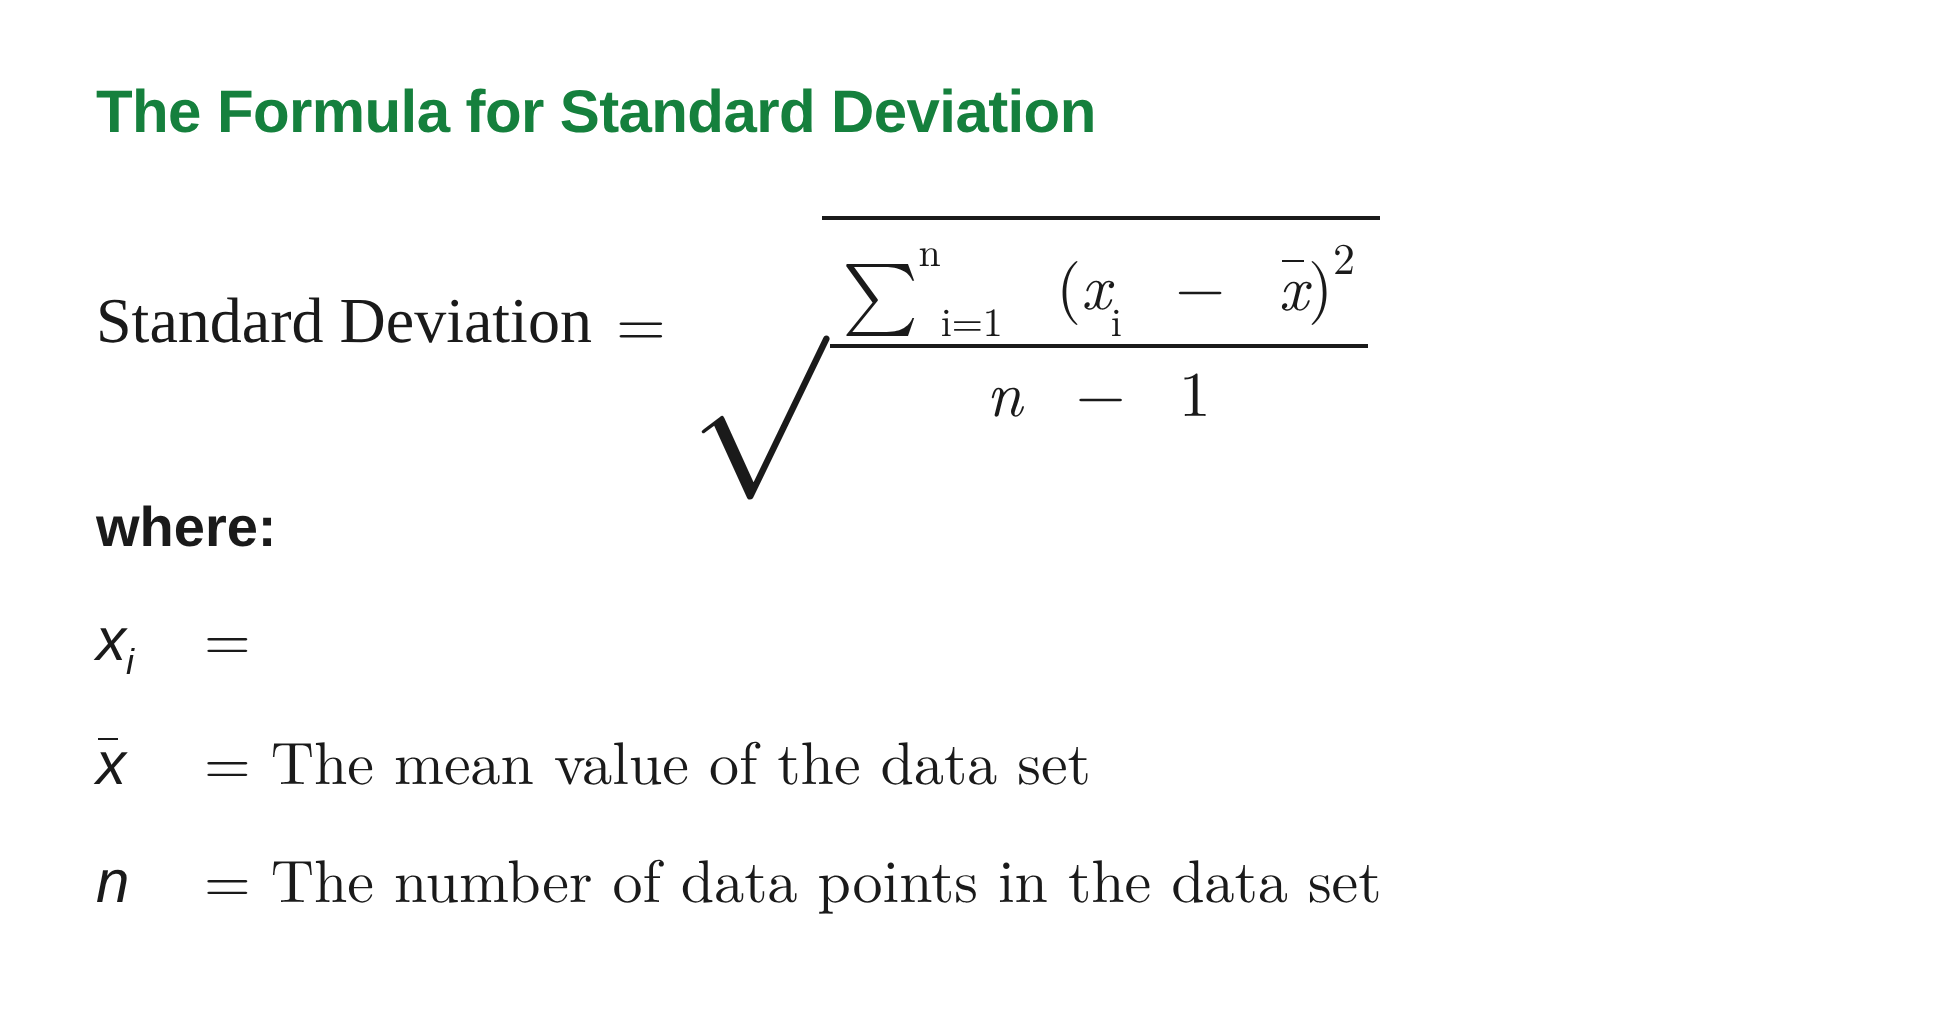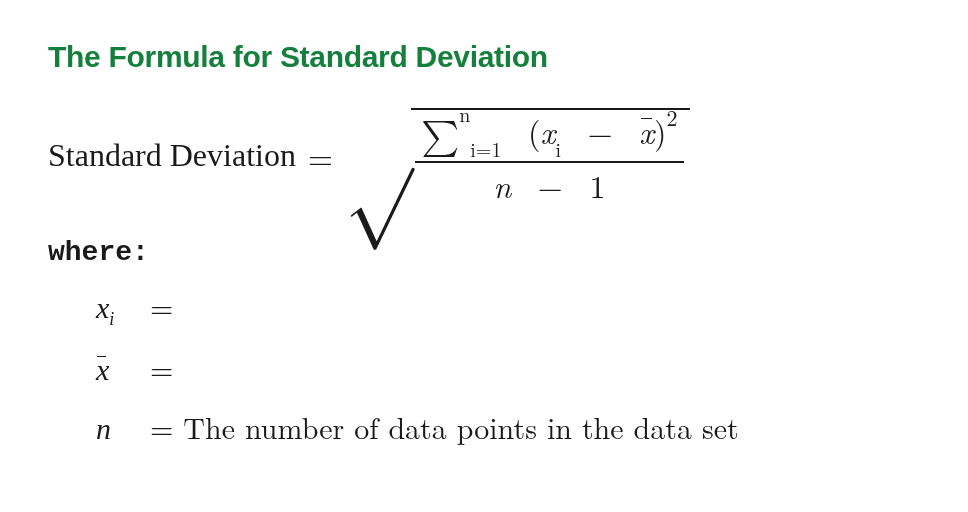--- a/index.html
+++ b/index.html
@@ -44,21 +44,21 @@
     .surd {
       font-size: 82px;
       line-height: 0.8;
       position: relative;
       top: 6px;
       font-family: 'Latin Modern Math', Georgia, serif;
       margin-right: -2px;
     }
     .radicand {
       border-top: 2.5px solid #1a1a1a;
-      padding: 0 6px 0 4px;
+      padding: 12px 6px 0 4px;
       display: inline-flex;
       flex-direction: column;
       align-items: center;
       justify-content: center;
     }
     .frac {
       display: inline-flex;
       flex-direction: column;
       align-items: center;
       line-height: 1;
@@ -121,38 +121,37 @@
     .xbar-small::before {
       content: '';
       position: absolute;
       top: 3px;
       left: 1px;
       width: 68%;
       height: 1.6px;
       background: #1a1a1a;
     }
     .where-label {
-      font-family: Liberation Mono, monospace;
+      font-family: Liberation Sans, sans-serif;
       font-weight: 700;
       font-size: 28px;
       margin-bottom: 16px;
     }
     .def-line {
       font-size: 30px;
       font-family: 'Latin Modern Roman', Georgia, serif;
       margin-bottom: 16px;
       display: flex;
       align-items: baseline;
     }
     .sym {
       font-style: italic;
-      font-family: Liberation Serif, serif;
+      font-family: Liberation Sans, sans-serif;
       min-width: 44px;
       display: inline-block;
-      margin-left: 48px;
     }
     .def-eq {
       margin: 0 10px;
     }
     .ital {
       font-style: italic;
     }
     .subsm {
       font-size: 18px;
       vertical-align: sub;
@@ -195,19 +194,20 @@
 <div class="where-label">where:</div>
 
 <div class="def-line">
   <span class="sym"><span>x</span><span class="subsm">i</span></span>
   <span class="def-eq">=</span>
 </div>
 
 <div class="def-line">
   <span class="sym"><span class="xbar-small">x</span></span>
   <span class="def-eq">=</span>
+  <span>The mean value of the data set</span>
 </div>
 
 <div class="def-line">
   <span class="sym">n</span>
   <span class="def-eq">=</span>
   <span>The number of data points in the data set</span>
 </div>
 
 </body></html>

